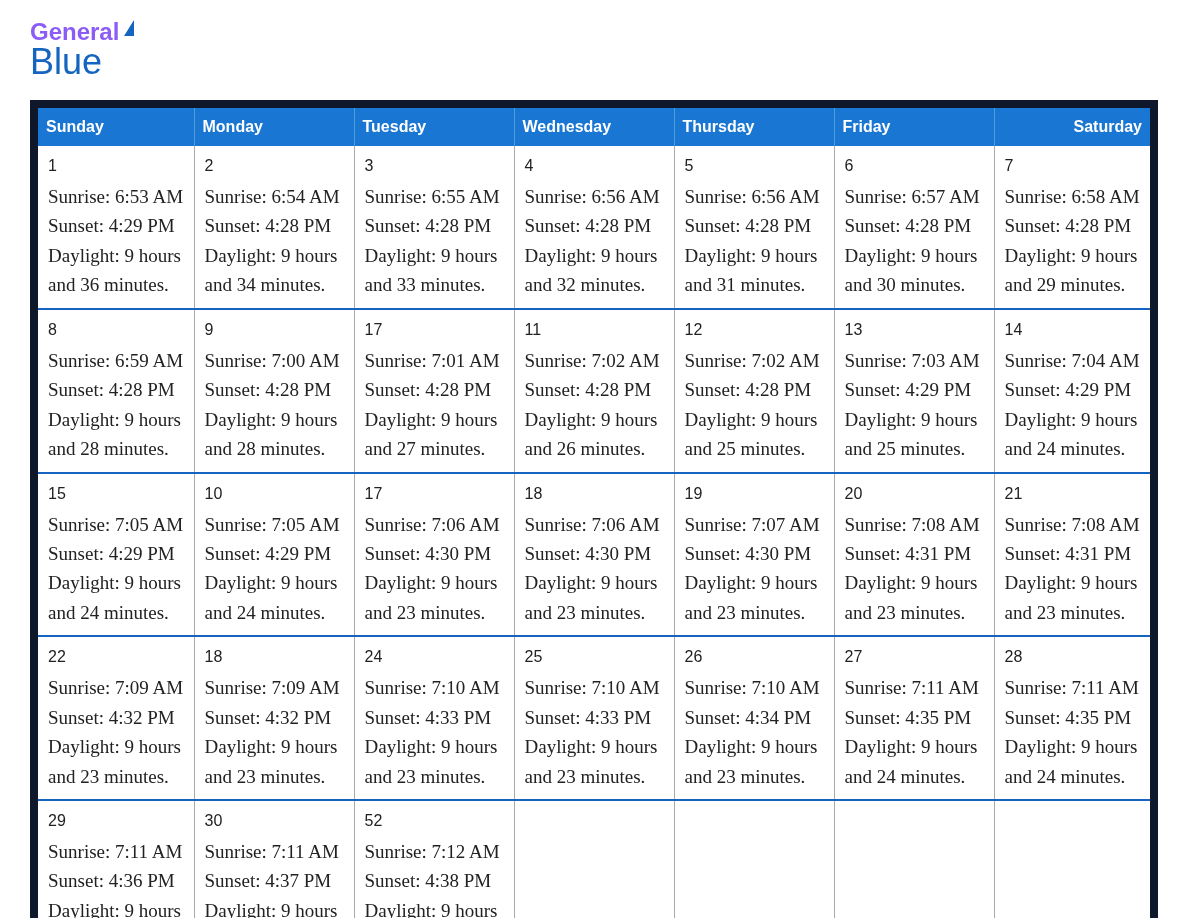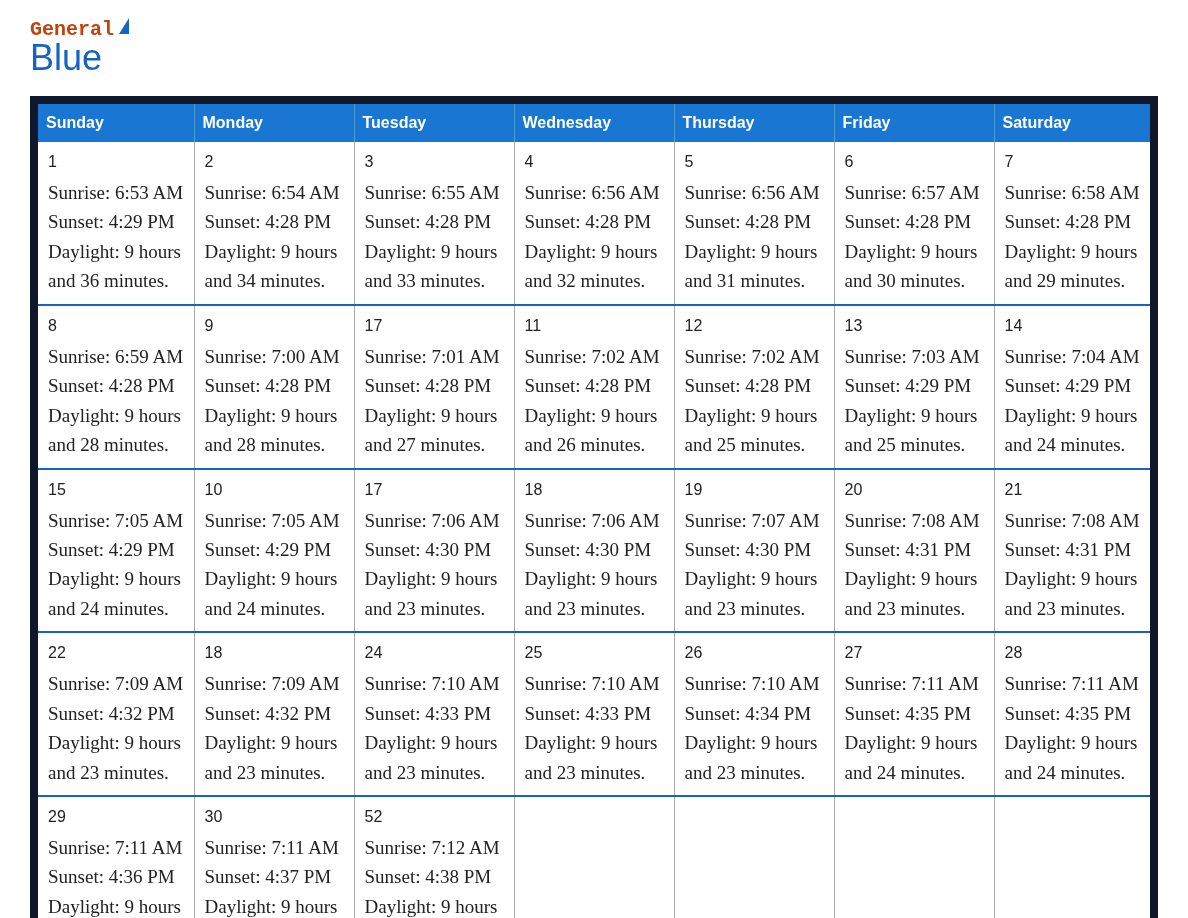--- a/index.html
+++ b/index.html
@@ -16,25 +16,24 @@
       justify-content: space-between;
       align-items: flex-start;
       margin-bottom: 20px;
     }
     .logo {
       display: flex;
       flex-direction: column;
       align-items: flex-start;
     }
     .logo-general {
-      font-size: 20px;
+      font-size: 24px;
       font-weight: bold;
-      color: #c2410c;
+      color: #8b5cf6;
       line-height: 1;
-      font-family: Liberation Mono, monospace;
     }
     .logo-blue {
       font-size: 36px;
       font-weight: normal;
       color: #1565c0;
       line-height: 1;
     }
     .logo-triangle {
       display: inline-block;
       width: 0;
@@ -76,20 +75,21 @@
       background-color: #1976d2;
       color: #fff;
       font-size: 16px;
       font-weight: bold;
       padding: 10px 8px;
       text-align: left;
       border-right: 1px solid #4a9fd4;
     }
     .calendar thead th:last-child {
       border-right: none;
+      text-align: right;
     }
     .calendar tbody td {
       vertical-align: top;
       padding: 8px 10px;
       border-right: 1px solid #aaa;
       border-bottom: 2px solid #1565c0;
       font-size: 13px;
       line-height: 1.5;
       width: calc(100% / 7);
       min-height: 110px;

